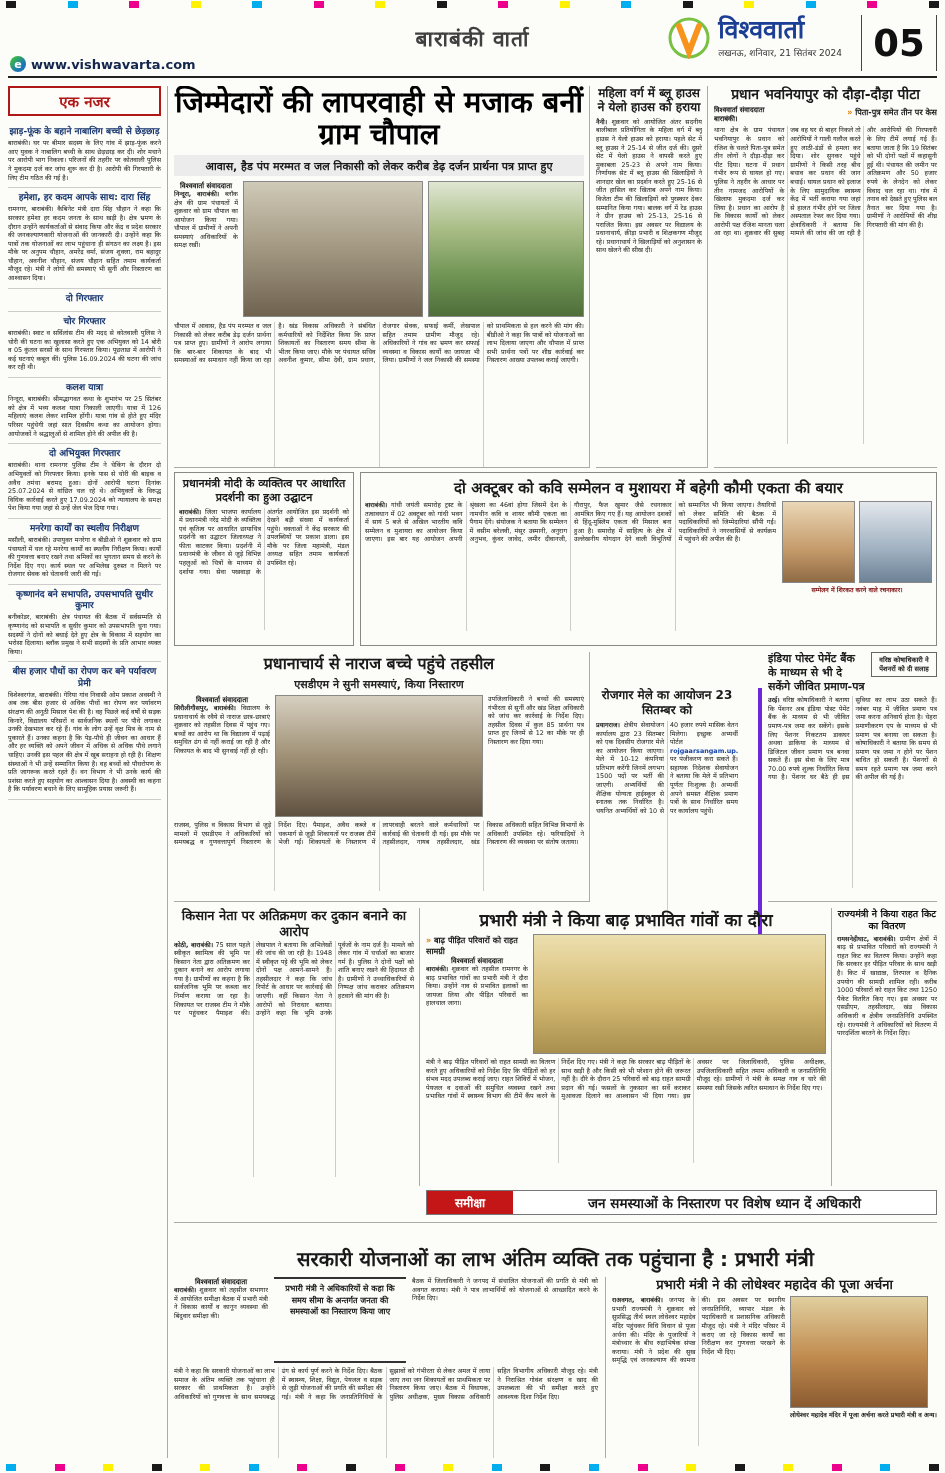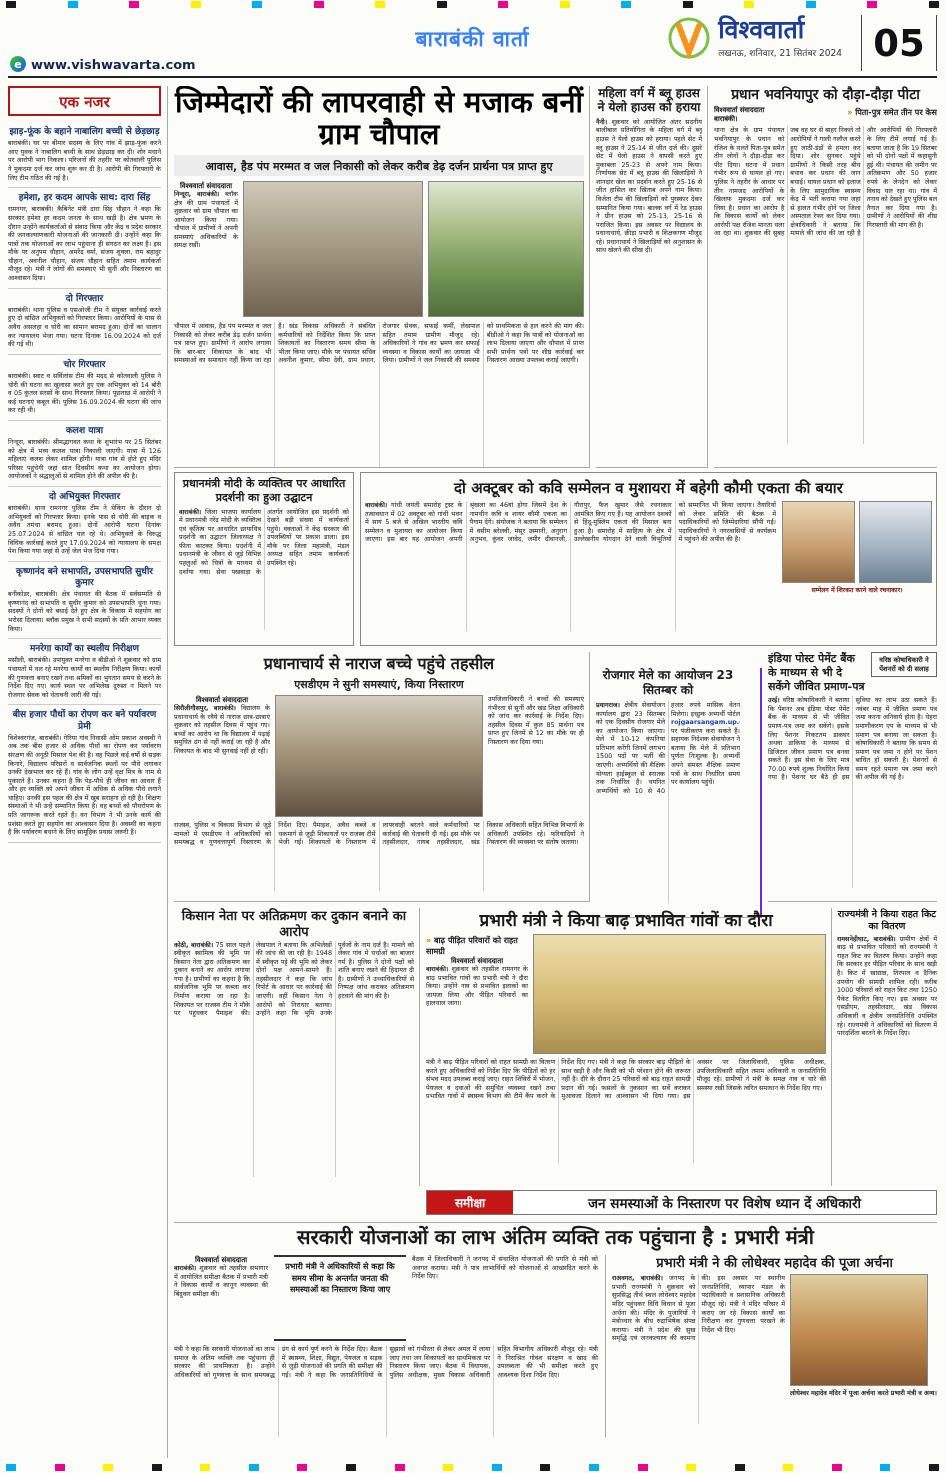--- a/index.html
+++ b/index.html
@@ -13,21 +13,21 @@
   .regmarks span{display:inline-block;width:10px;height:7px}
   .rm-c{background:#00aeef}.rm-m{background:#ec008c}.rm-y{background:#fff200}.rm-k{background:#1a1a1a}
 
   
   .header{position:absolute;left:8px;top:12px;width:929px;height:66px;border-bottom:2px solid #222}
   .site{position:absolute;left:2px;bottom:4px;display:flex;align-items:center;gap:5px;
         font-weight:bold;font-size:13px;color:#14264d}
   .globe{width:16px;height:16px;border-radius:50%;background:linear-gradient(135deg,#37b34a 20%,#1b75bb 70%);
          color:#fff;font-size:11px;font-weight:bold;display:flex;align-items:center;justify-content:center}
   .section-title{position:absolute;left:50%;top:12px;transform:translateX(-50%);
-                 font-size:21px;font-weight:bold;letter-spacing:1px;color:#3b82f6}
+                 font-size:21px;font-weight:bold;letter-spacing:1px;color:#404040}
   .mast{position:absolute;right:95px;top:5px;display:flex;align-items:center;gap:8px}
   .mast-name{font-size:25px;font-weight:bold;color:#1c3e94;line-height:1.05}
   .mast-date{font-size:9px;color:#333;text-align:center;margin-top:2px}
   .pagebox{position:absolute;right:0;top:3px;width:76px;height:56px;border-left:1.5px solid #444;
            border-right:1.5px solid #444;display:flex;align-items:center;justify-content:center;
            font-size:37px;font-weight:bold;color:#111}
 
   
   .body-txt{font-size:6.4px;line-height:1.34;text-align:justify;color:#1c1c1c;overflow:hidden}
   .loc{font-weight:bold}
@@ -82,21 +82,21 @@
   
   .principal{position:absolute;left:174px;top:652px;width:416px;height:250px;border-right:1px solid #aaa;
              border-bottom:1px solid #aaa;padding-right:5px;overflow:hidden}
   .pr-head{font-size:16px;font-weight:bold;text-align:center}
   .pr-sub{font-size:11px;font-weight:bold;text-align:center;margin:2px 0 4px;color:#222}
   .pr-mid{display:flex;gap:5px;height:122px}
   .pr-col{width:96px;overflow:hidden}
   .ph-hall{width:208px;flex:none;background:linear-gradient(180deg,#d6cfc0 0%,#a09176 50%,#5f5140 100%)}
   .pr-bot{margin-top:4px;height:70px}
 
-  .rojgar{position:absolute;left:596px;top:668px;width:166px;height:250px;border-right:2px solid #6d28d9;
+  .rojgar{position:absolute;left:596px;top:688px;width:166px;height:250px;border-right:4px solid #6d28d9;
           border-bottom:1px solid #aaa;padding-right:20px;overflow:hidden}
   .ro-head{font-size:12px;font-weight:bold;text-align:center;line-height:1.25;margin-bottom:3px}
   .link{color:#1645a8;font-weight:bold}
   .postbank{position:absolute;left:768px;top:652px;width:169px;height:250px;border-bottom:1px solid #aaa;overflow:hidden}
   .pb-top{display:flex;gap:4px;margin-bottom:3px}
   .pb-head{flex:1;font-size:11px;font-weight:bold;line-height:1.25}
   .pb-box{width:66px;flex:none;border:1px solid #666;padding:3px 2px;font-size:6.6px;font-weight:bold;
           text-align:center;line-height:1.3;align-self:flex-start}
 
   
@@ -115,21 +115,21 @@
 
   
   .samiksha{position:absolute;left:426px;top:1190px;width:511px;height:25px;border:1px solid #777;
             display:flex;align-items:stretch;background:#fff}
   .sa-label{background:#c41616;color:#fff;font-size:12px;font-weight:bold;padding:0 28px;
             display:flex;align-items:center}
   .sa-text{flex:1;display:flex;align-items:center;justify-content:center;font-size:13.5px;font-weight:bold}
 
   
   .yojna{position:absolute;left:174px;top:1222px;width:763px;height:236px;border-top:1px solid #aaa;
-         padding-top:0;overflow:hidden}
+         padding-top:22px;overflow:hidden}
   .yo-head{font-size:20px;font-weight:bold;text-align:center;margin-bottom:5px}
   .yo-row{display:flex;gap:7px}
   .yo-main{flex:1.32;overflow:hidden}
   .yo-inner{display:flex;gap:6px;height:86px}
   .yo-col{width:94px;overflow:hidden}
   .yo-quote{width:132px;flex:none;border-top:2px solid #333;border-bottom:2px solid #333;
             padding:4px 3px;font-size:8px;font-weight:bold;line-height:1.45;text-align:center}
   .yo-bot{margin-top:4px;height:92px}
   .yo-sub{width:332px;flex:none;border-left:1px solid #aaa;padding-left:6px;overflow:hidden}
   .po-head{font-size:13px;font-weight:bold;text-align:center;line-height:1.25;margin-bottom:3px}
@@ -186,41 +186,40 @@
     <div class="sb-item">
       <div class="sb-head">झाड़-फूंक के बहाने नाबालिग बच्ची से छेड़छाड़</div>
       <div class="body-txt">बाराबंकी। घर पर बीमार सदस्य के लिए गांव में झाड़-फूंक करने आए युवक ने नाबालिग बच्ची के साथ छेड़छाड़ कर दी। शोर मचाने पर आरोपी भाग निकला। परिजनों की तहरीर पर कोतवाली पुलिस ने मुकदमा दर्ज कर जांच शुरू कर दी है। आरोपी की गिरफ्तारी के लिए टीम गठित की गई है।</div>
     </div>
     <div class="sb-item">
       <div class="sb-head">हमेशा, हर कदम आपके साथ: दारा सिंह</div>
       <div class="body-txt">रामनगर, बाराबंकी। कैबिनेट मंत्री दारा सिंह चौहान ने कहा कि सरकार हमेशा हर कदम जनता के साथ खड़ी है। क्षेत्र भ्रमण के दौरान उन्होंने कार्यकर्ताओं से संवाद किया और केंद्र व प्रदेश सरकार की जनकल्याणकारी योजनाओं की जानकारी दी। उन्होंने कहा कि पात्रों तक योजनाओं का लाभ पहुंचाना ही संगठन का लक्ष्य है। इस मौके पर अनुपम चौहान, अमरेंद्र वर्मा, संजय शुक्ला, राम बहादुर चौहान, अवनीश चौहान, संजय चौहान सहित तमाम कार्यकर्ता मौजूद रहे। मंत्री ने लोगों की समस्याएं भी सुनीं और निस्तारण का आश्वासन दिया।</div>
     </div>
     <div class="sb-item">
       <div class="sb-head">दो गिरफ्तार</div>
-      <div class="body-txt">बाराबंकी। थाना पुलिस व एसओजी टीम ने संयुक्त कार्रवाई करते हुए दो वांछित अभियुक्तों को गिरफ्तार किया। आरोपियों के पास से अवैध असलहा व चोरी का सामान बरामद हुआ। दोनों का चालान कर न्यायालय भेजा गया। घटना दिनांक 16.09.2024 को दर्ज की गई थी।</div>
     </div>
     <div class="sb-item">
       <div class="sb-head">चोर गिरफ्तार</div>
       <div class="body-txt">बाराबंकी। स्वाट व सर्विलांस टीम की मदद से कोतवाली पुलिस ने चोरी की घटना का खुलासा करते हुए एक अभियुक्त को 14 बोरी व 05 कुंतल सरसों के साथ गिरफ्तार किया। पूछताछ में आरोपी ने कई घटनाएं कबूल कीं। पुलिस 16.09.2024 की घटना की जांच कर रही थी।</div>
     </div>
     <div class="sb-item">
       <div class="sb-head">कलश यात्रा</div>
       <div class="body-txt">निन्दूरा, बाराबंकी। श्रीमद्भागवत कथा के शुभारंभ पर 25 सितंबर को क्षेत्र में भव्य कलश यात्रा निकाली जाएगी। यात्रा में 126 महिलाएं कलश लेकर शामिल होंगी। यात्रा गांव से होते हुए मंदिर परिसर पहुंचेगी जहां सात दिवसीय कथा का आयोजन होगा। आयोजकों ने श्रद्धालुओं से शामिल होने की अपील की है।</div>
     </div>
     <div class="sb-item">
       <div class="sb-head">दो अभियुक्त गिरफ्तार</div>
       <div class="body-txt">बाराबंकी। थाना रामनगर पुलिस टीम ने चेकिंग के दौरान दो अभियुक्तों को गिरफ्तार किया। इनके पास से चोरी की बाइक व अवैध तमंचा बरामद हुआ। दोनों आरोपी घटना दिनांक 25.07.2024 से वांछित चल रहे थे। अभियुक्तों के विरुद्ध विधिक कार्रवाई करते हुए 17.09.2024 को न्यायालय के समक्ष पेश किया गया जहां से उन्हें जेल भेज दिया गया।</div>
     </div>
     <div class="sb-item">
+      <div class="sb-head">मनरेगा कार्यों का स्थलीय निरीक्षण</div>
+      <div class="body-txt">मसौली, बाराबंकी। उपायुक्त मनरेगा व बीडीओ ने शुक्रवार को ग्राम पंचायतों में चल रहे मनरेगा कार्यों का स्थलीय निरीक्षण किया। कार्यों की गुणवत्ता बनाए रखने तथा श्रमिकों का भुगतान समय से करने के निर्देश दिए गए। कार्य स्थल पर अभिलेख दुरुस्त न मिलने पर रोजगार सेवक को चेतावनी जारी की गई।</div>
+    </div>
+    <div class="sb-item">
       <div class="sb-head">कृष्णानंद बने सभापति, उपसभापति सुधीर कुमार</div>
       <div class="body-txt">बनीकोडर, बाराबंकी। क्षेत्र पंचायत की बैठक में सर्वसम्मति से कृष्णानंद को सभापति व सुधीर कुमार को उपसभापति चुना गया। सदस्यों ने दोनों को बधाई देते हुए क्षेत्र के विकास में सहयोग का भरोसा दिलाया। ब्लॉक प्रमुख ने सभी सदस्यों के प्रति आभार व्यक्त किया।</div>
-    </div>
-    <div class="sb-item">
-      <div class="sb-head">मनरेगा कार्यों का स्थलीय निरीक्षण</div>
-      <div class="body-txt">मसौली, बाराबंकी। उपायुक्त मनरेगा व बीडीओ ने शुक्रवार को ग्राम पंचायतों में चल रहे मनरेगा कार्यों का स्थलीय निरीक्षण किया। कार्यों की गुणवत्ता बनाए रखने तथा श्रमिकों का भुगतान समय से करने के निर्देश दिए गए। कार्य स्थल पर अभिलेख दुरुस्त न मिलने पर रोजगार सेवक को चेतावनी जारी की गई।</div>
     </div>
     <div class="sb-item">
       <div class="sb-head">बीस हजार पौधों का रोपण कर बने पर्यावरण प्रेमी</div>
       <div class="body-txt">विशेश्वरगंज, बाराबंकी। गेरिया गांव निवासी ओम प्रकाश अवस्थी ने अब तक बीस हजार से अधिक पौधों का रोपण कर पर्यावरण संरक्षण की अनूठी मिसाल पेश की है। वह पिछले कई वर्षों से सड़क किनारे, विद्यालय परिसरों व सार्वजनिक स्थलों पर पौधे लगाकर उनकी देखभाल कर रहे हैं। गांव के लोग उन्हें वृक्ष मित्र के नाम से पुकारते हैं। उनका कहना है कि पेड़-पौधे ही जीवन का आधार हैं और हर व्यक्ति को अपने जीवन में अधिक से अधिक पौधे लगाने चाहिए। उनकी इस पहल की क्षेत्र में खूब सराहना हो रही है। शिक्षण संस्थाओं ने भी उन्हें सम्मानित किया है। वह बच्चों को पौधरोपण के प्रति जागरूक करते रहते हैं। वन विभाग ने भी उनके कार्य की प्रशंसा करते हुए सहयोग का आश्वासन दिया है। अवस्थी का कहना है कि पर्यावरण बचाने के लिए सामूहिक प्रयास जरूरी हैं।</div>
     </div>
   </div>
 
   <div class="lead">
     <div class="lead-head">जिम्मेदारों की लापरवाही से मजाक बनीं ग्राम चौपाल</div>
     <div class="lead-sub">आवास, हैड पंप मरम्मत व जल निकासी को लेकर करीब डेढ़ दर्जन प्रार्थना पत्र प्राप्त हुए</div>

